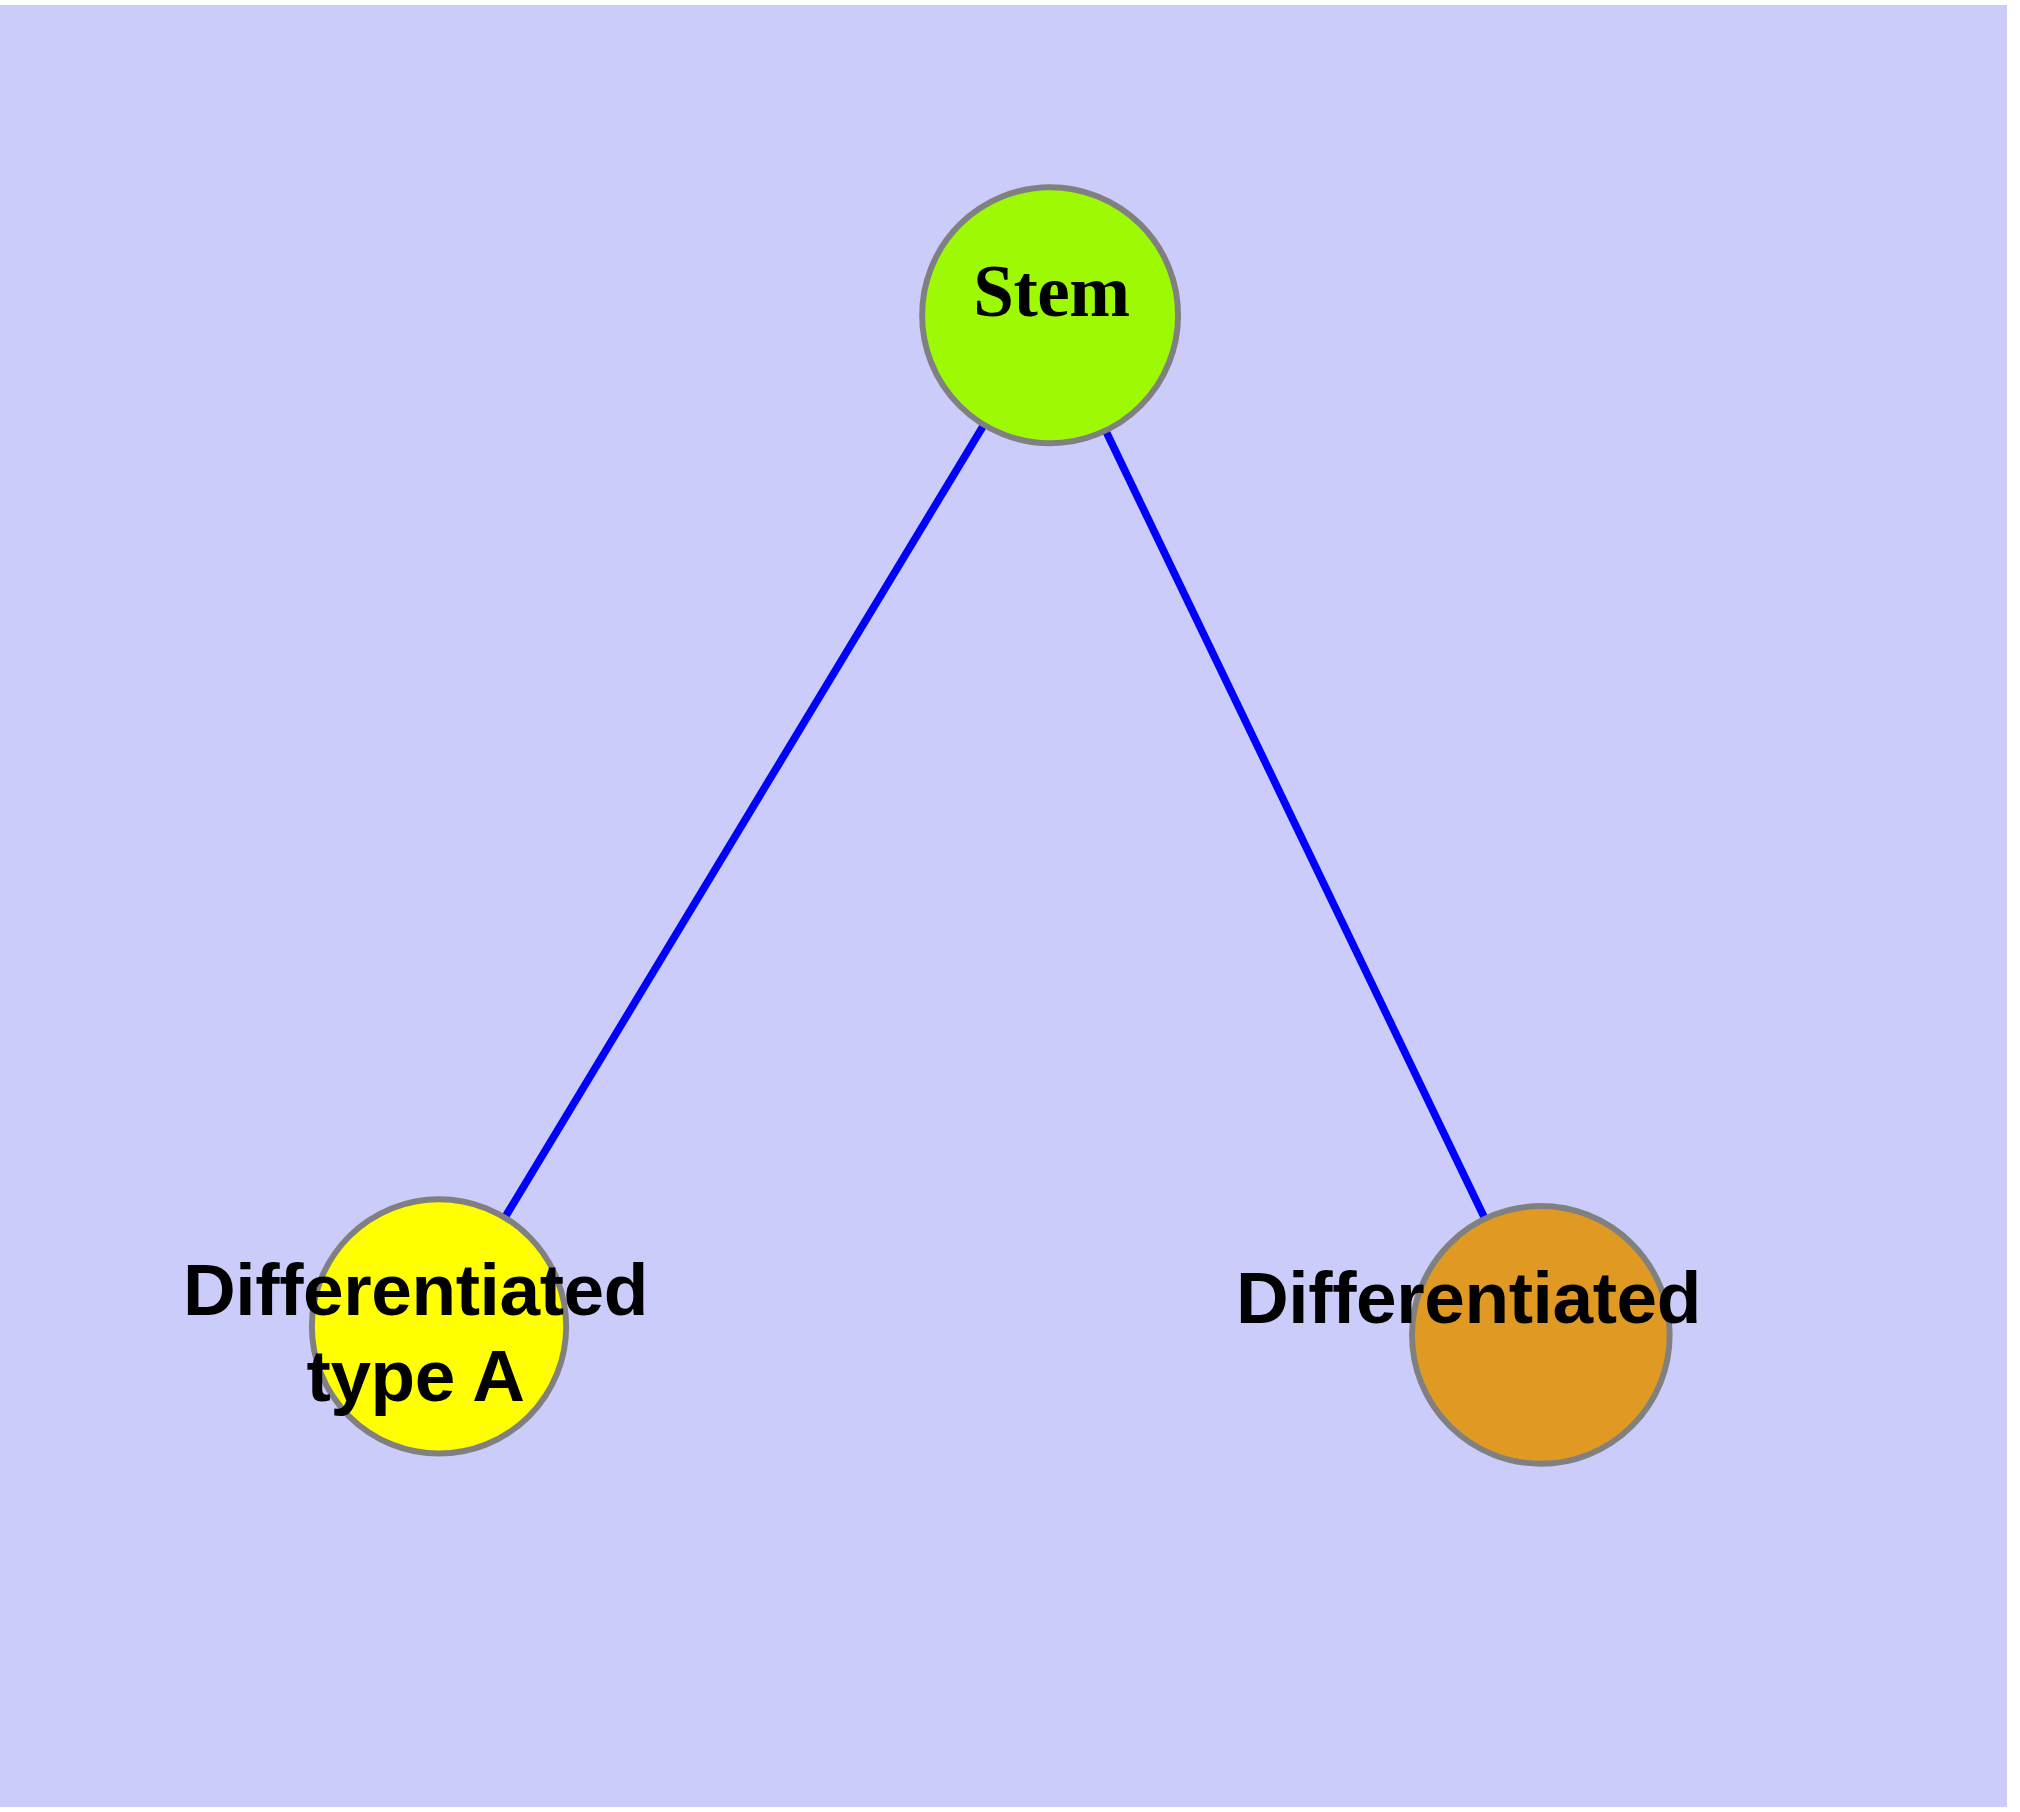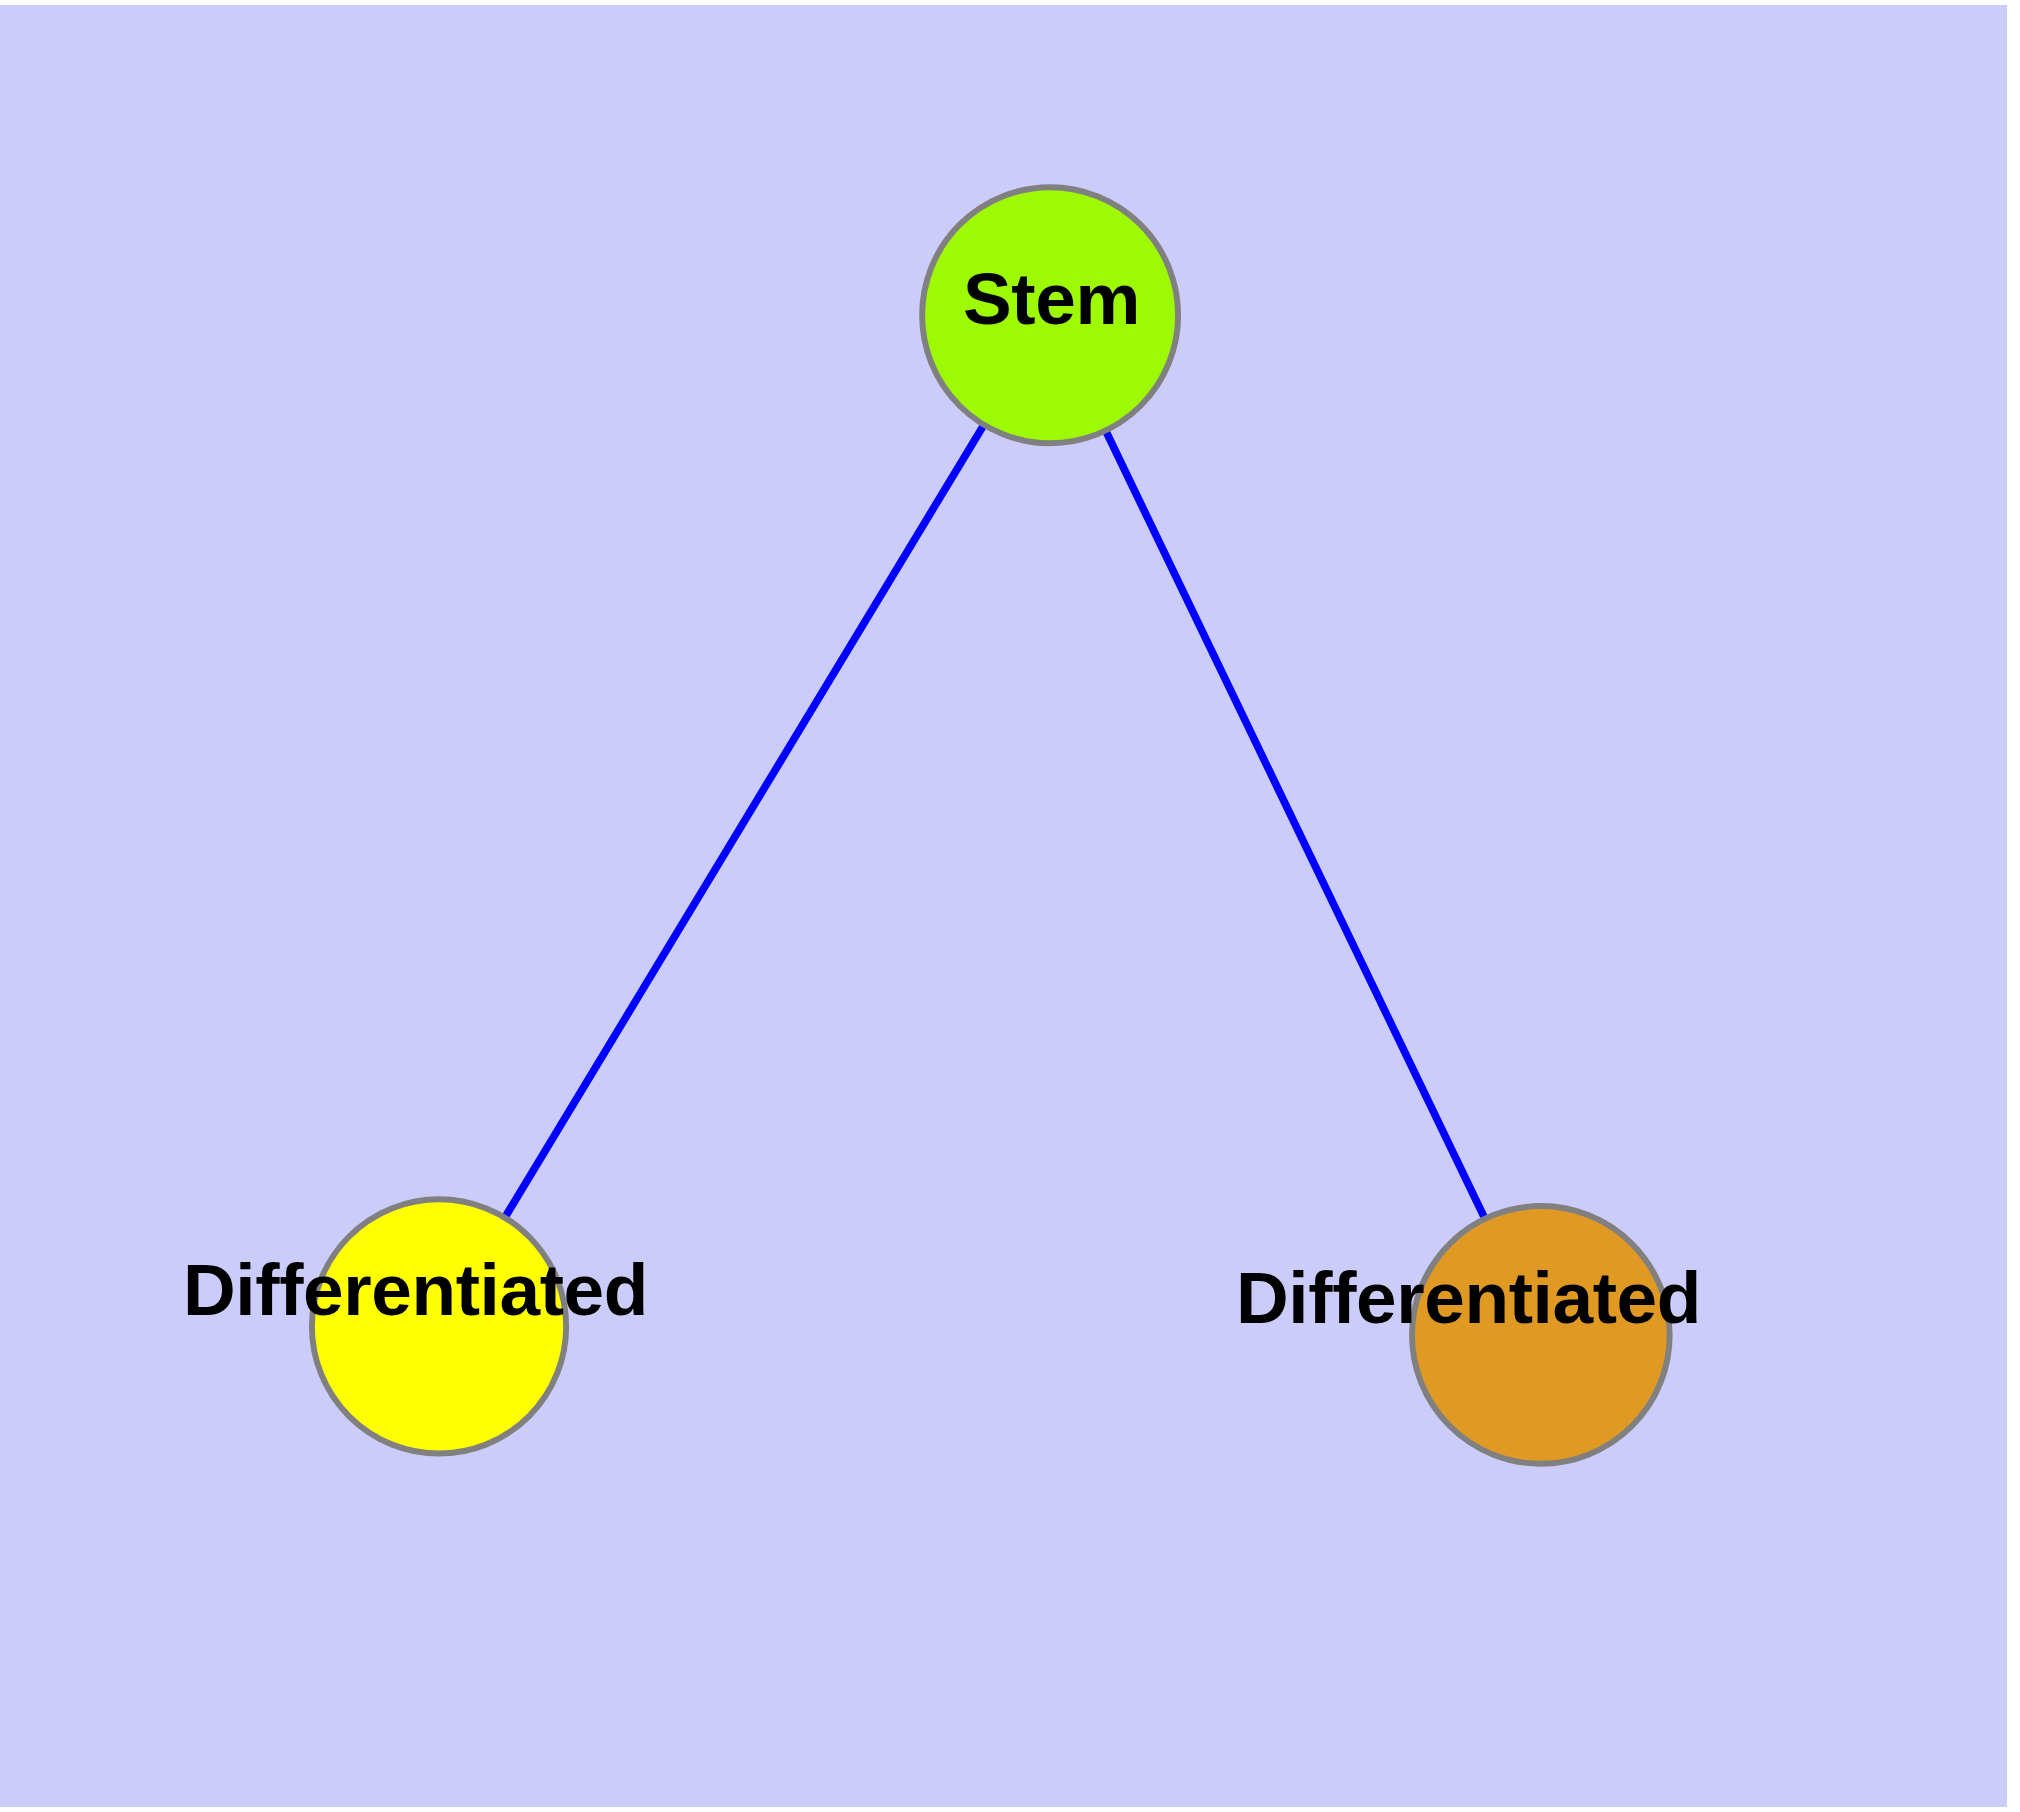--- a/index.html
+++ b/index.html
@@ -46,22 +46,23 @@
     font-weight: bold;
     font-size: 73px;
     line-height: 86px;
     text-align: center;
     white-space: pre;
     letter-spacing: -0.4px;
     pointer-events: none;
   }
   #label-stem {
     left: 797px;
-    top: 251px;
+    top: 244px;
     width: 509px;
+    font-family: Liberation Serif, serif;
   }
   #label-type-a {
     left: 161px;
     top: 1242px;
     width: 509px;
   }
   #label-type-b {
     left: 1214px;
     top: 1250px;
     width: 509px;
@@ -83,19 +84,19 @@
 
       <g>
         <circle class="node-circle" cx="1239" cy="366" r="151" fill="#9dfa04"></circle>
         <circle class="node-circle" cx="518" cy="1559" r="150" fill="#ffff00"></circle>
         <circle class="node-circle" cx="1818" cy="1569" r="152" fill="#e09a24"></circle>
       </g>
     </svg>
 
     <div class="node-label" id="label-stem">Stem</div>
 
-    <div class="node-label" id="label-type-a"><span>Differentiated</span><br></div>
+    <div class="node-label" id="label-type-a"><span>Differentiated</span><br><span>type A</span></div>
 
     <div class="node-label" id="label-type-b"><span>Differentiated</span><br></div>
 
   </div>
 </div>
 
 
 </body></html>

